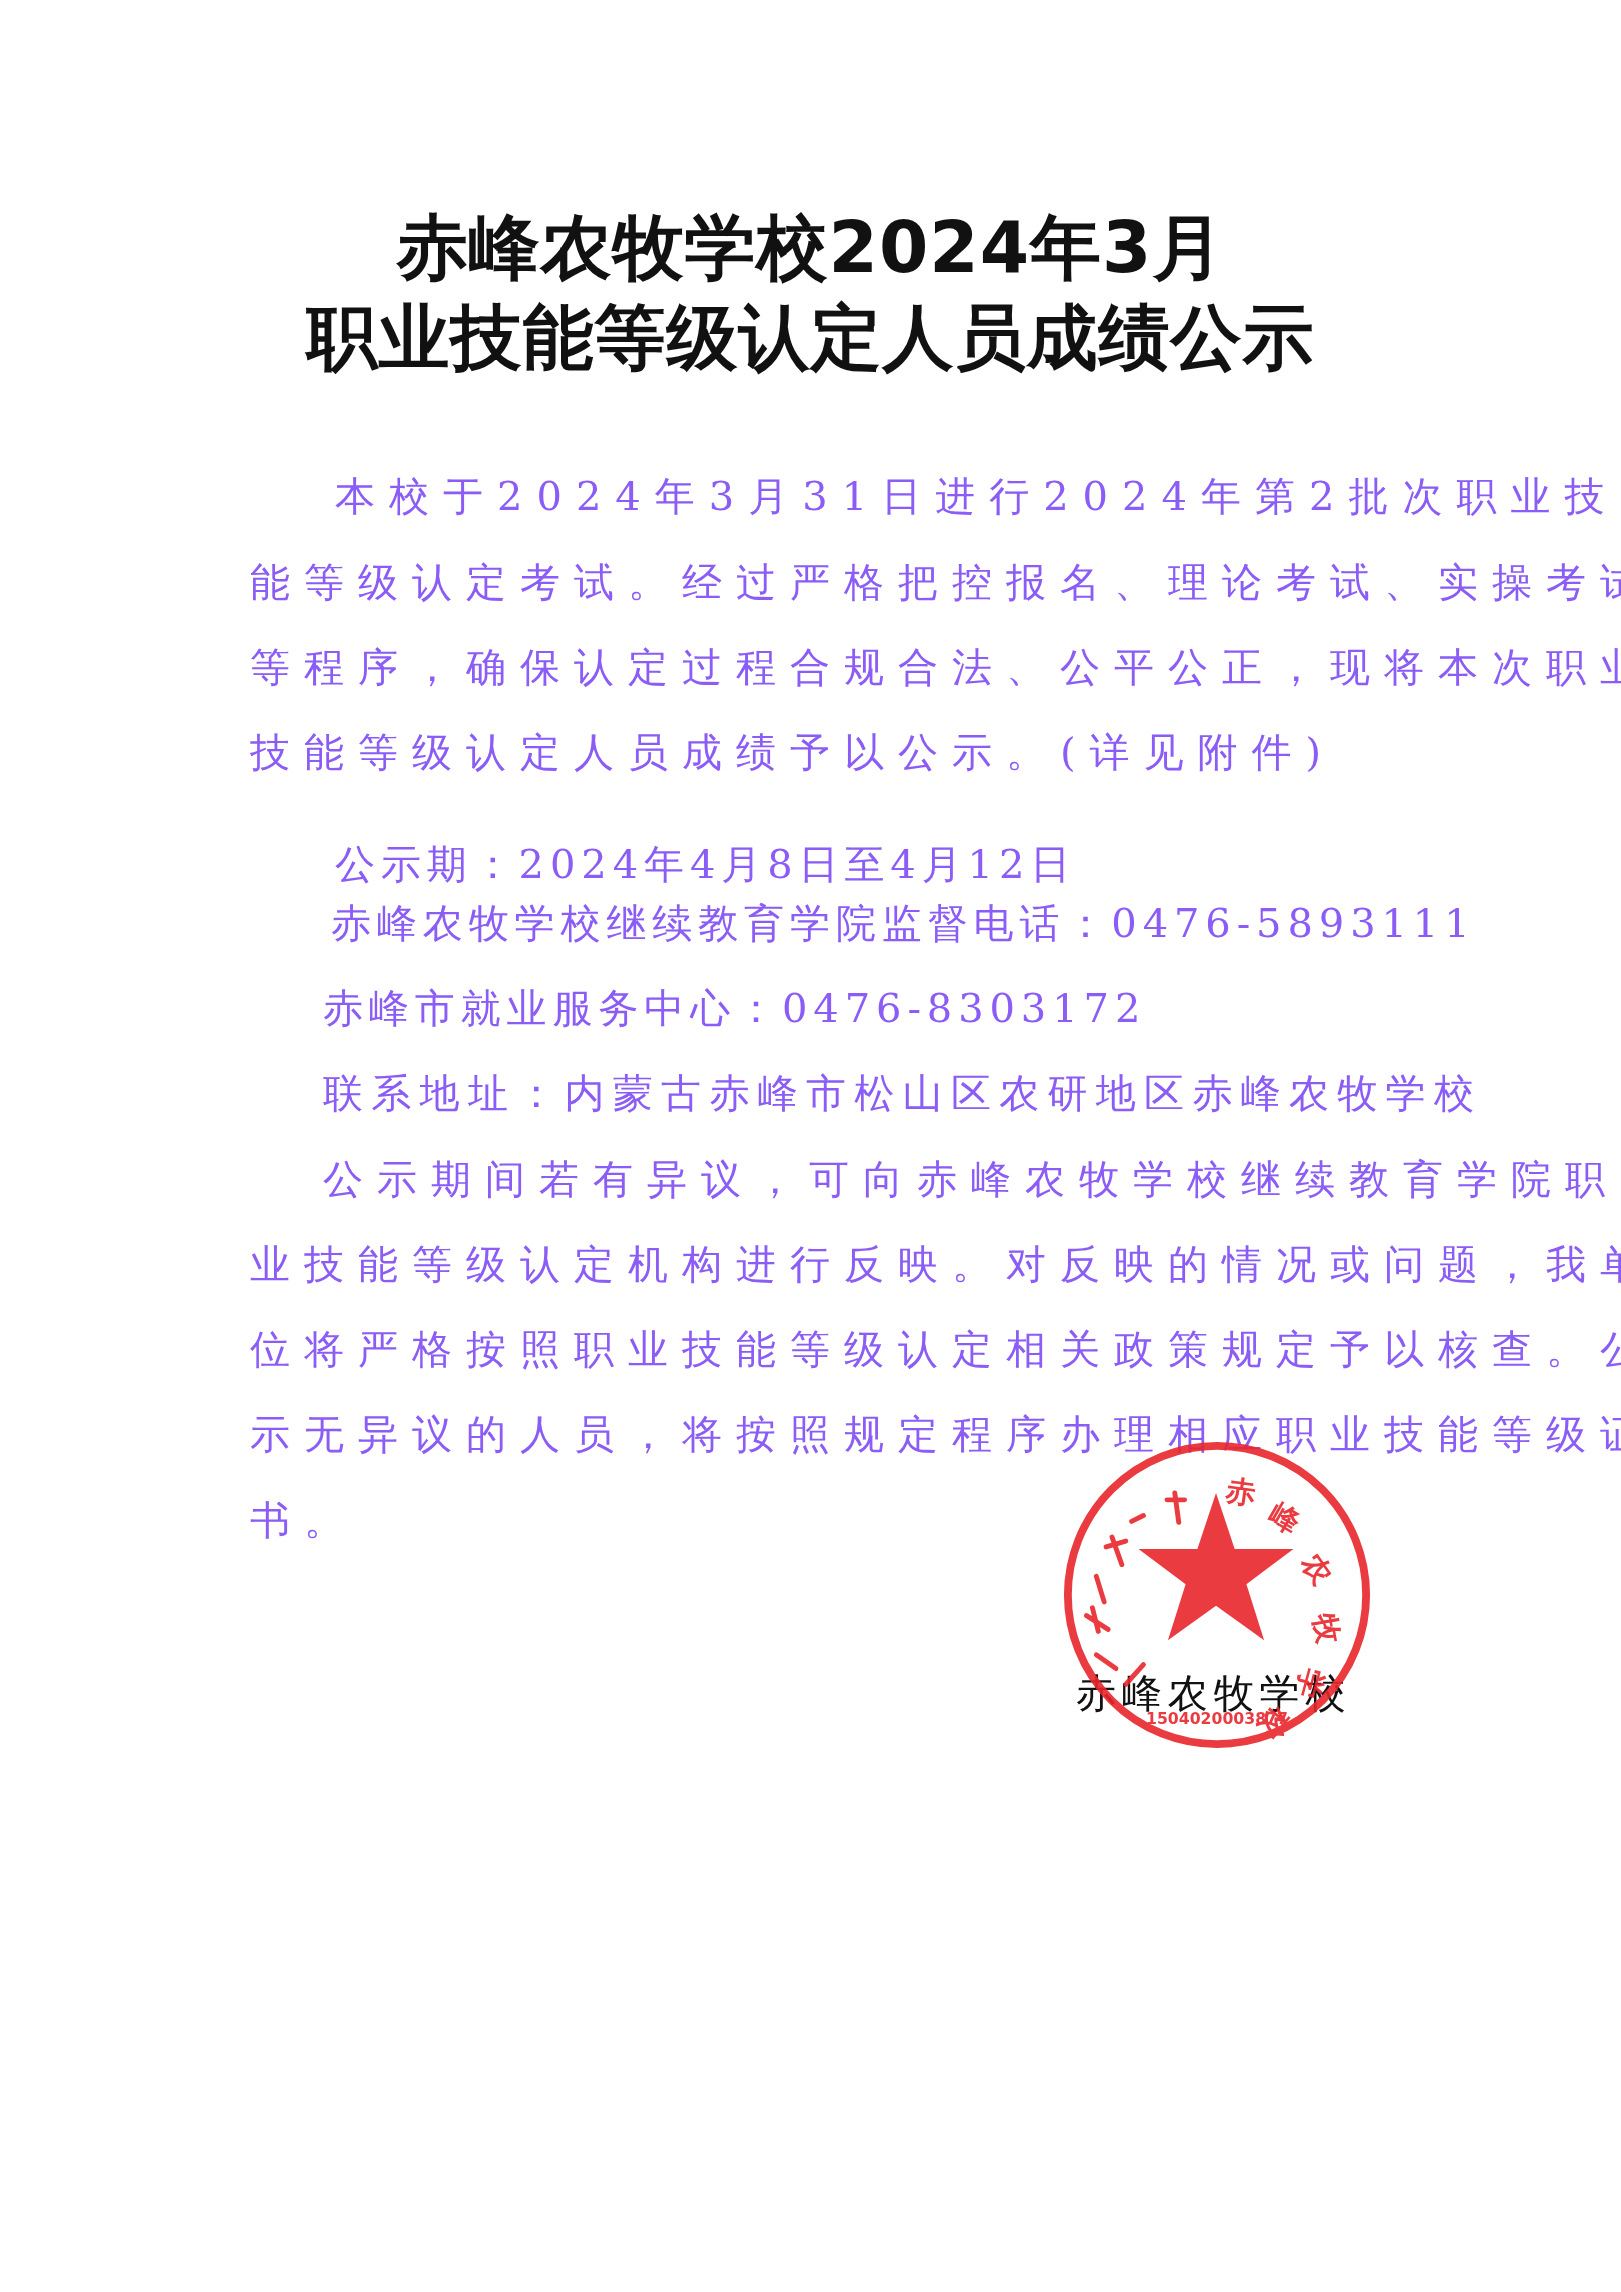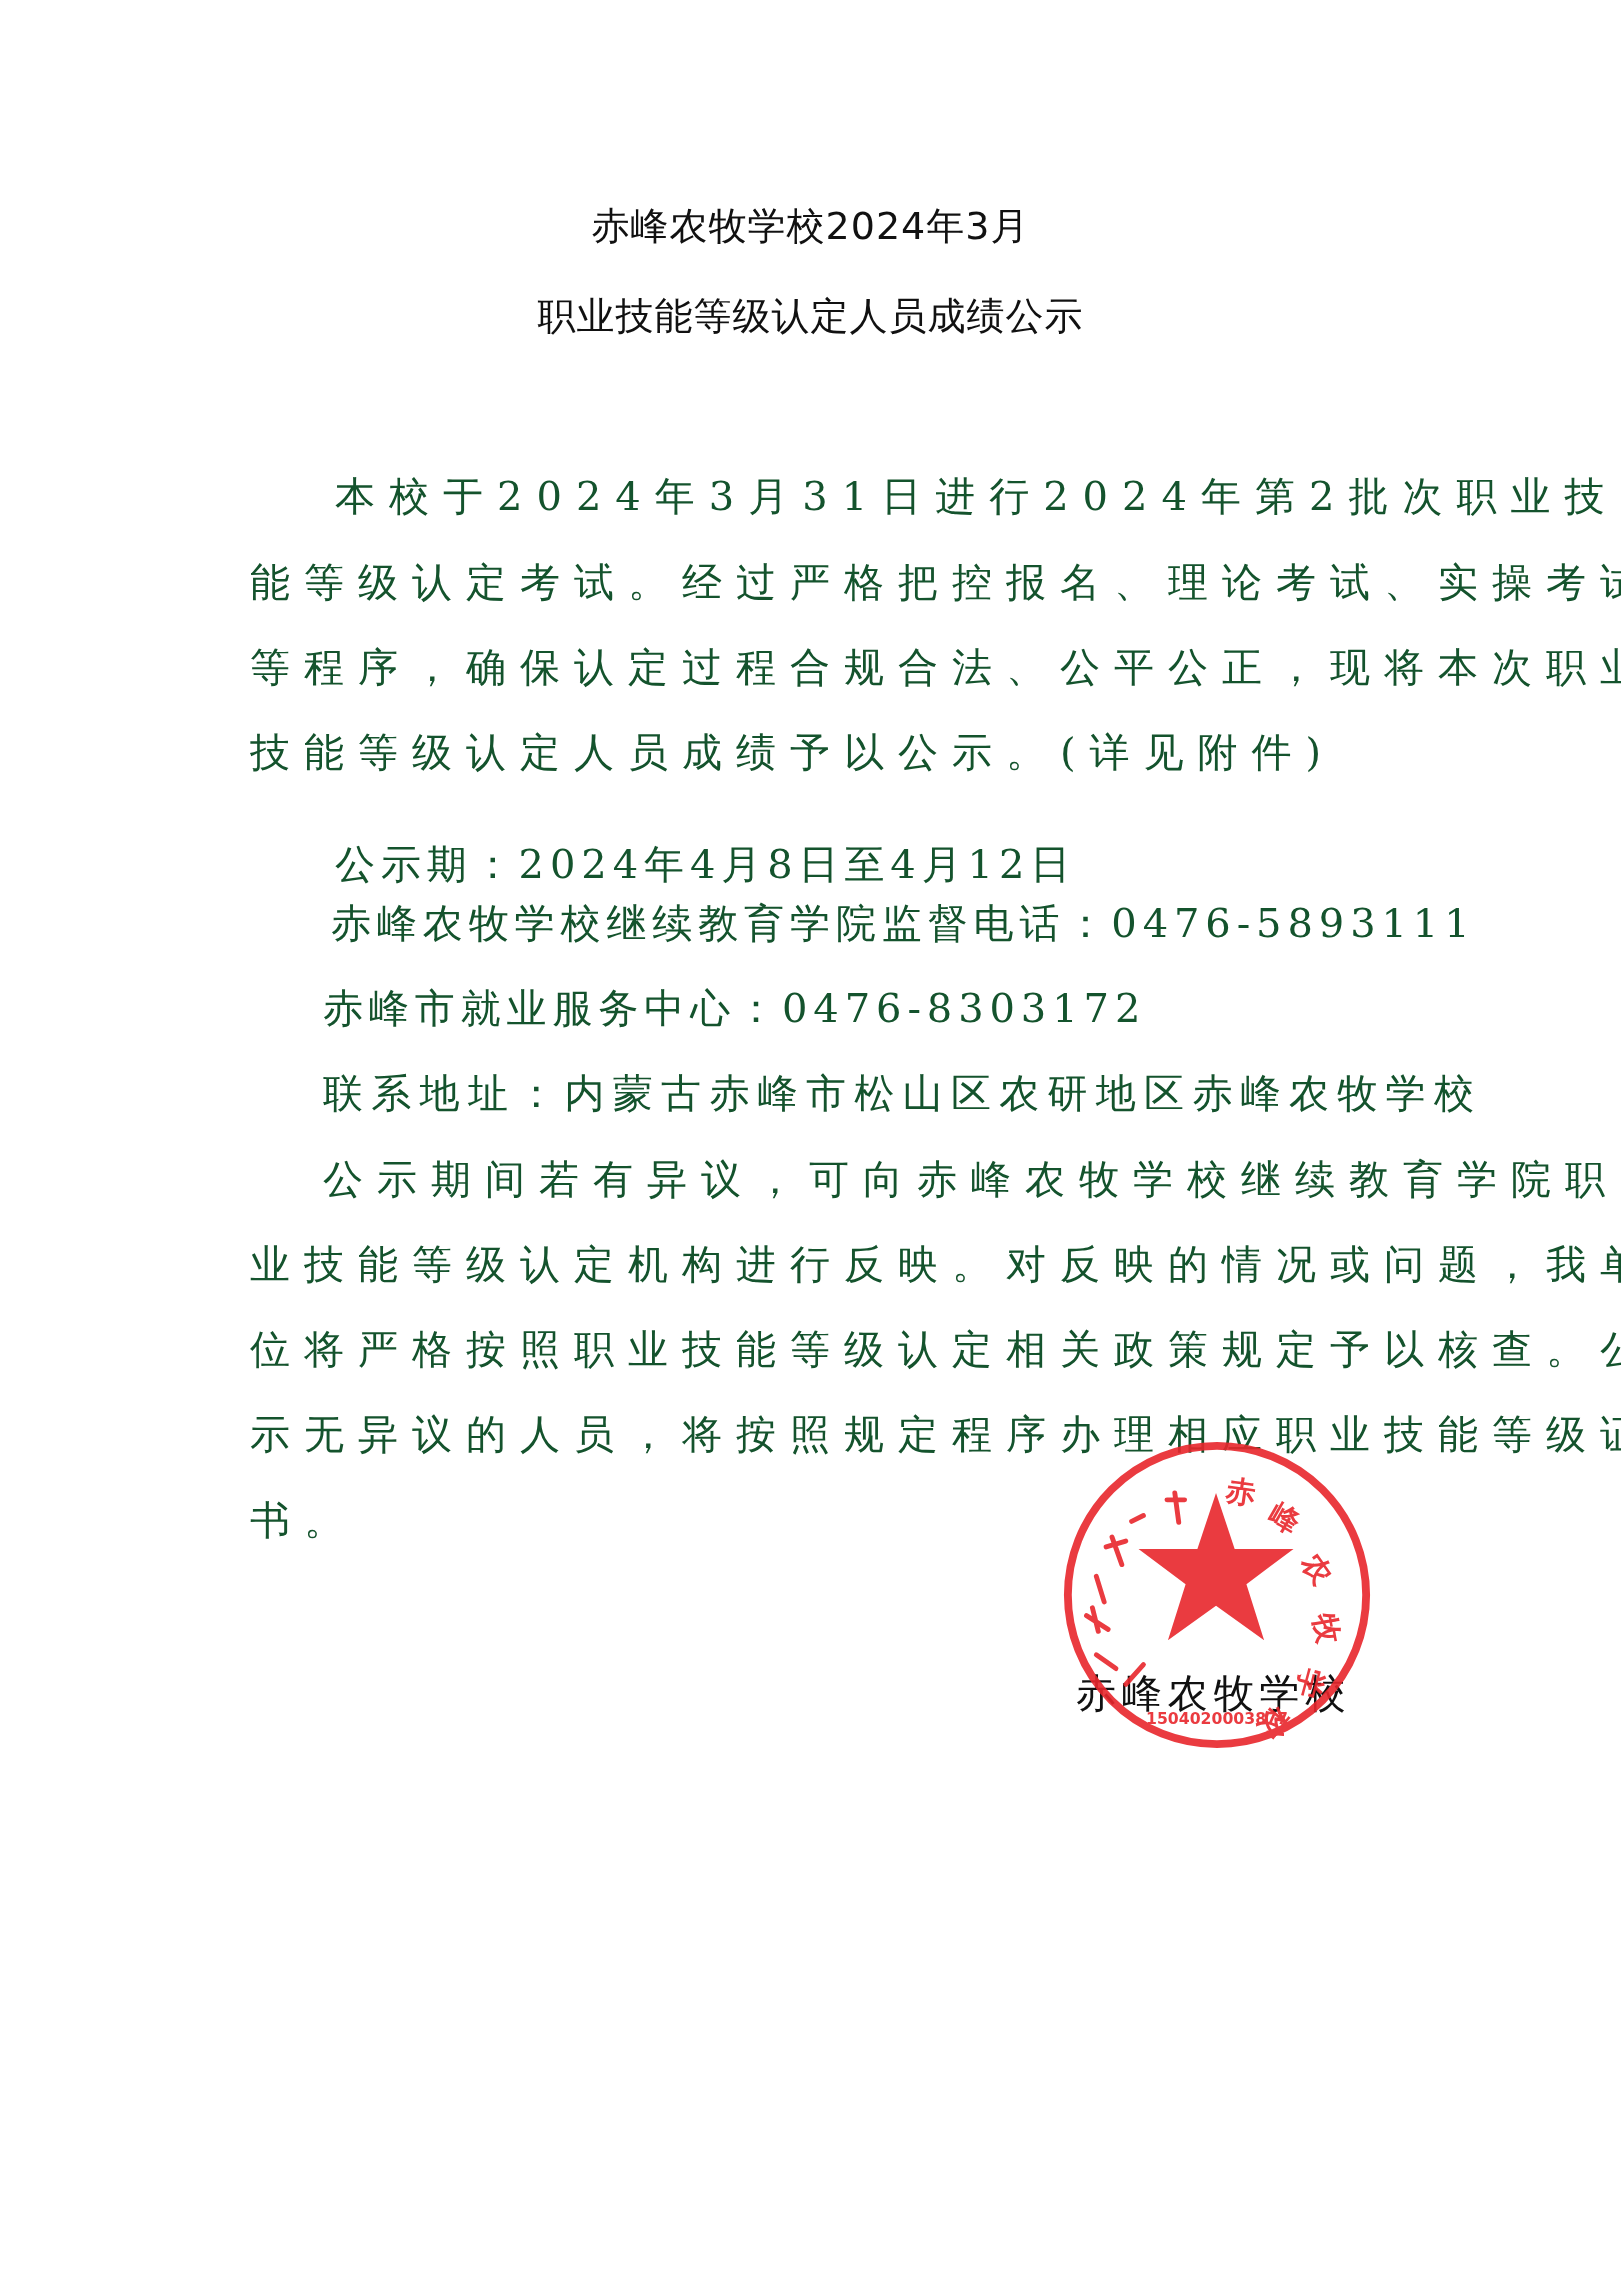--- a/index.html
+++ b/index.html
@@ -1,24 +1,24 @@
 <!DOCTYPE html>
 <html><head>
 <meta charset="utf-8">
 <style>
   html, body { margin: 0; padding: 0; background: #ffffff; }
   body { width: 1621px; height: 2293px; position: relative; overflow: hidden; }
   .page { position: absolute; left: 0; top: 0; width: 1621px; height: 2293px; background: #ffffff; }
   .title { position: absolute; left: 0; width: 1621px; text-align: center;
-    font-family: "DejaVu Sans", "Liberation Sans", sans-serif; font-weight: normal;
-    color: #111; font-size: 38px; letter-spacing: 1px; }
+    font-family: "DejaVu Sans", "Liberation Sans", sans-serif; font-weight: bold;
+    color: #111; font-size: 71px; letter-spacing: 1px; }
   .t1 { top: 201px; }
   .t2 { top: 291px; }
   .line { position: absolute; left: 250px; width: 1127px; white-space: nowrap;
-    font-family: "DejaVu Serif", "Liberation Serif", serif; color: #14532d;
+    font-family: "DejaVu Serif", "Liberation Serif", serif; color: #8b5cf6;
     font-size: 40px; letter-spacing: 14px; line-height: 49px; }
   .sig { position: absolute; white-space: nowrap;
     font-family: "DejaVu Serif", "Liberation Serif", serif; color: #111;
     font-size: 40px; letter-spacing: 5.9px; }
   .stamp { position: absolute; left: 1057px; top: 1439px; width: 320px; height: 312px; opacity: 0.9; }
 </style>
 </head>
 <body>
 
 <div class="page">

